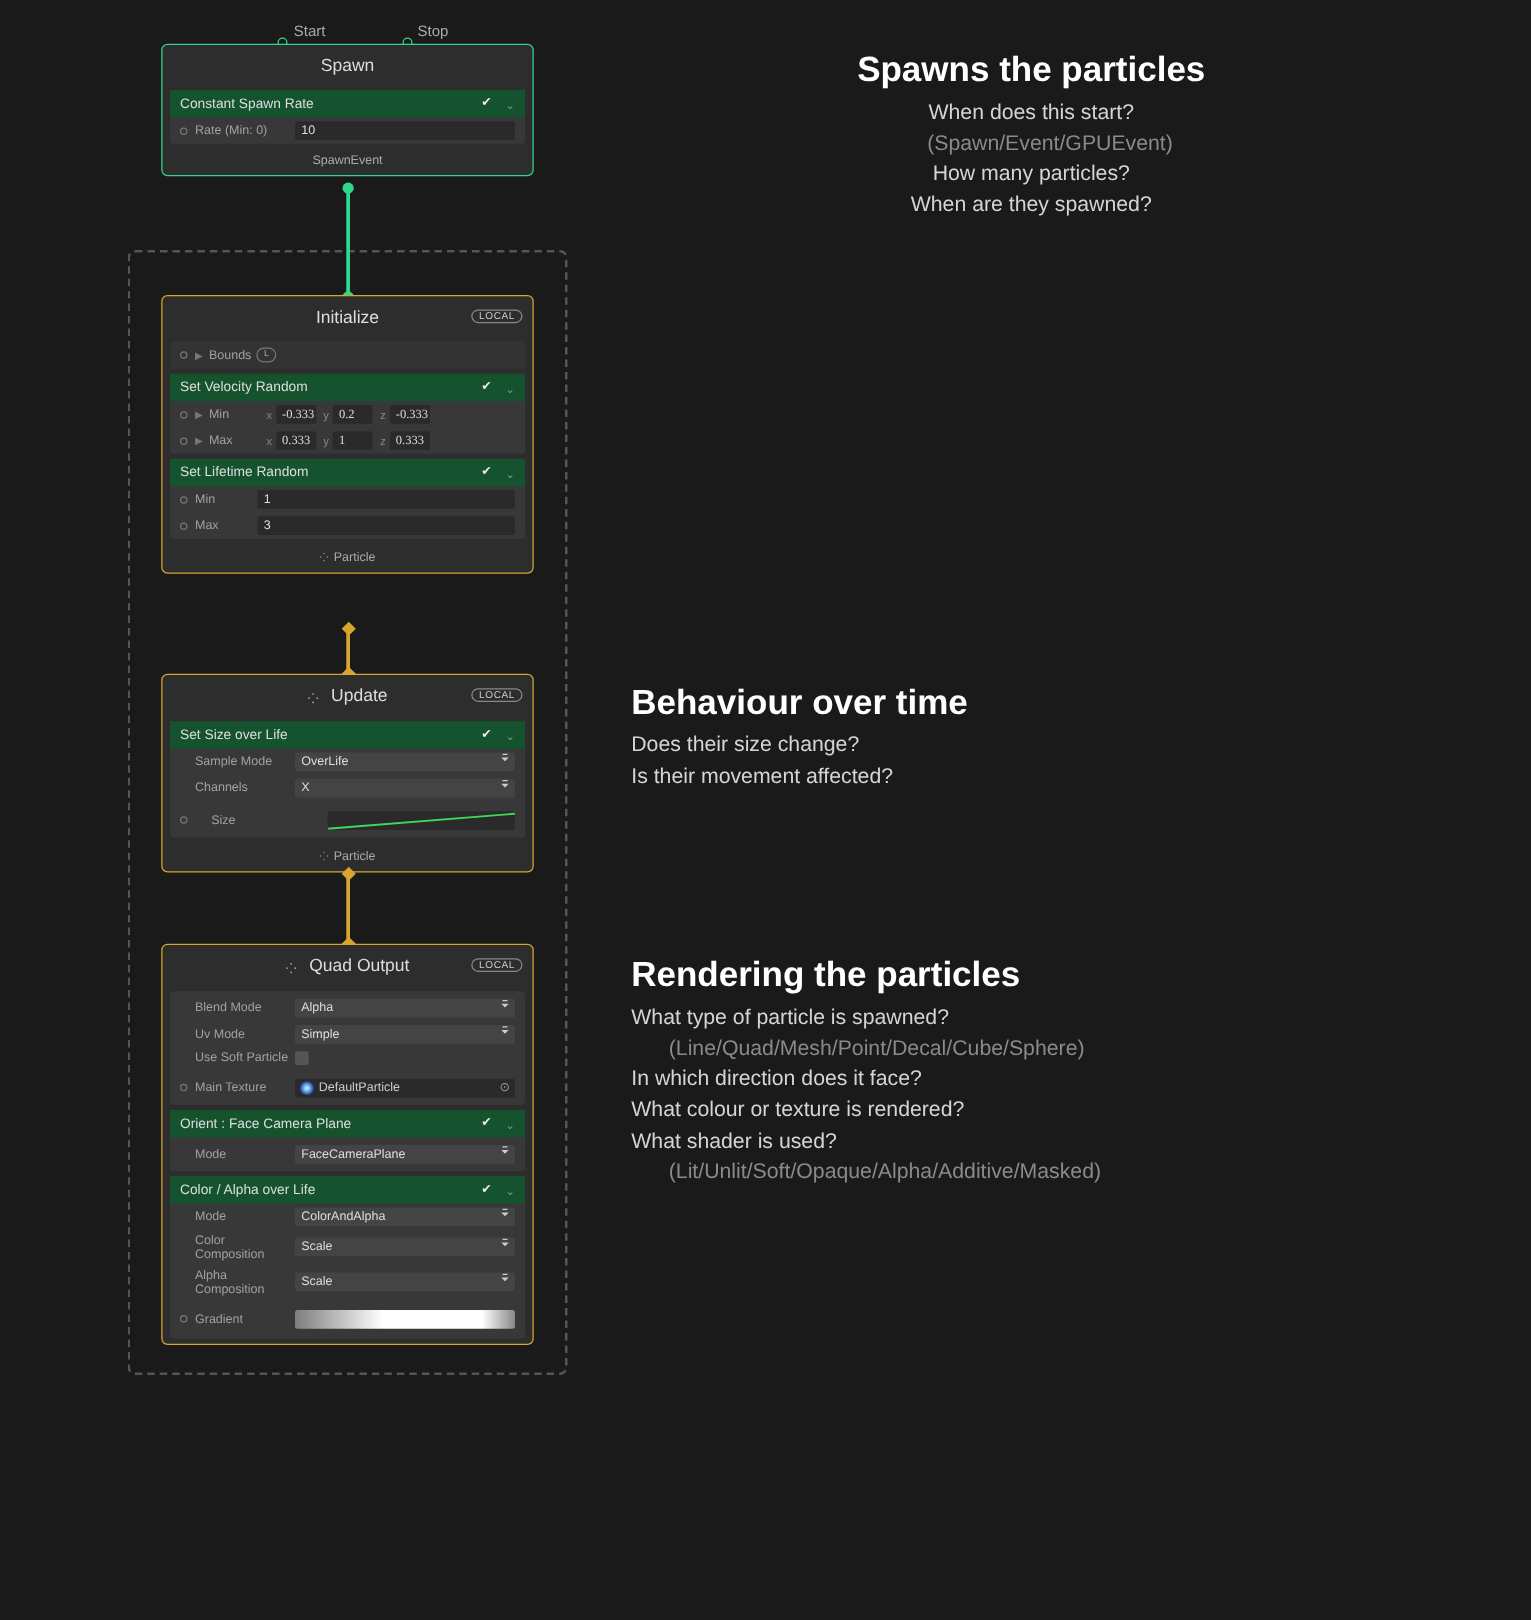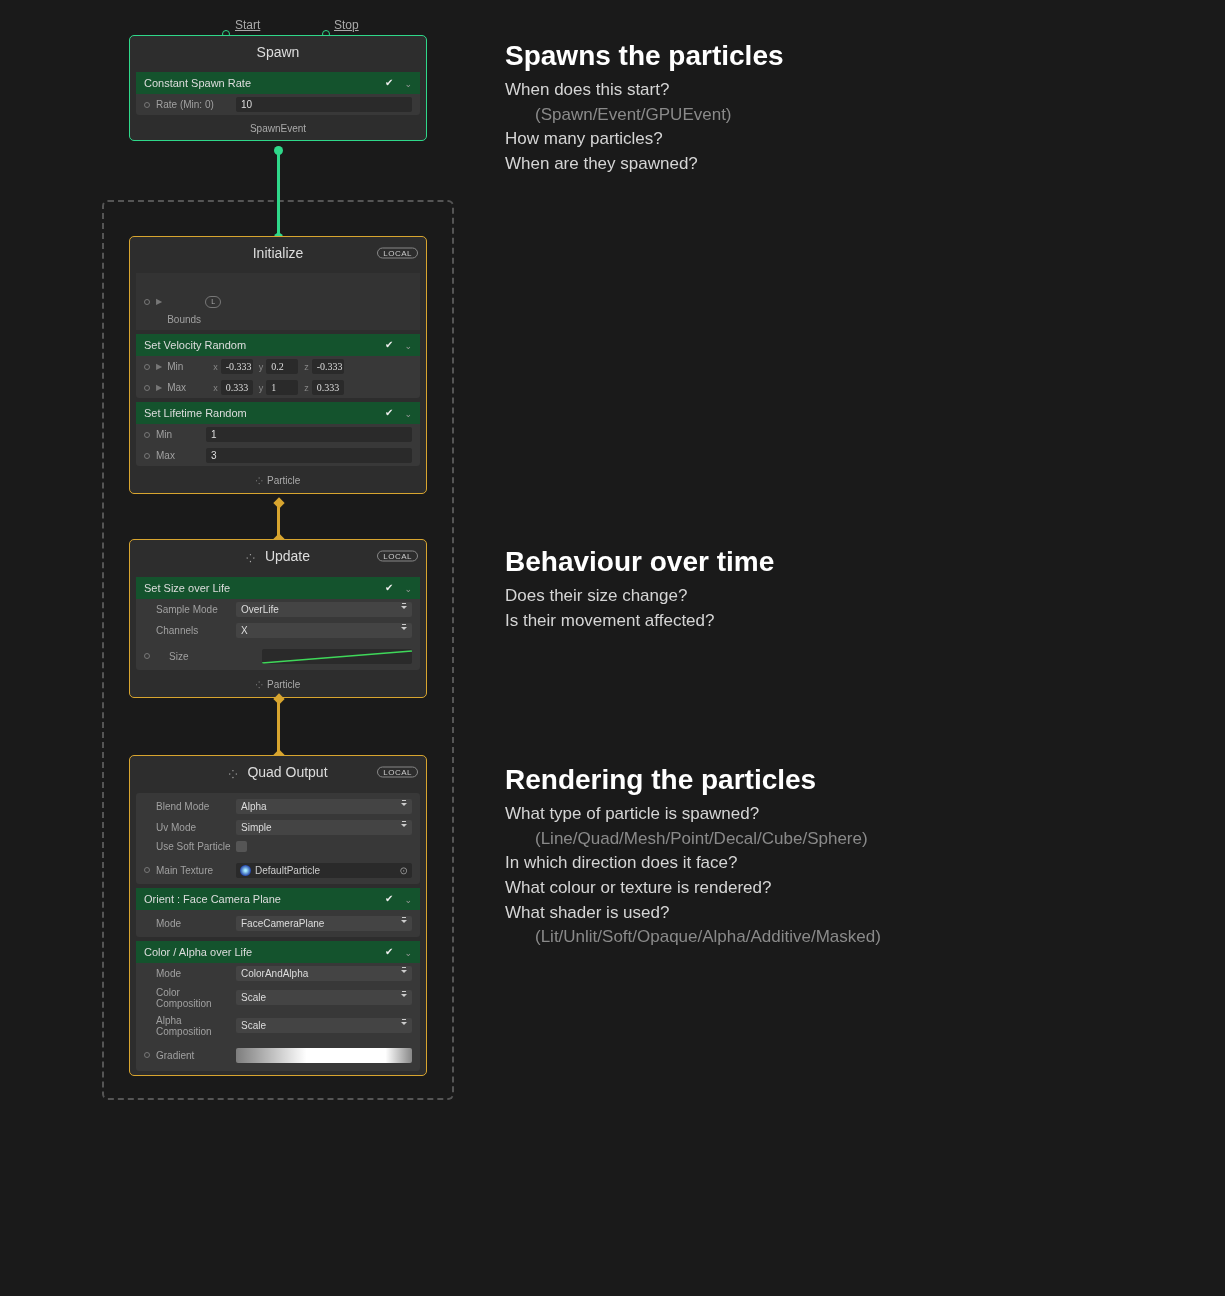--- a/index.html
+++ b/index.html
@@ -8,21 +8,21 @@
   font-family: -apple-system, BlinkMacSystemFont, "Segoe UI", Arial, sans-serif;
   color: #ccc;
   width: 1225px;
   height: 1296px;
   position: relative;
   overflow: hidden;
 }
 .canvas { position: relative; width: 100%; height: 100%; }
 
 
-.port-label { position: absolute; color: #aaa; font-size: 12px; text-decoration: underline; }
+.port-label { position: absolute; color: #aaa; font-size: 12px; }
 .port-dot {
   position: absolute; width: 8px; height: 8px; border-radius: 50%;
   background: #1a1a1a; border: 1.5px solid #2fd88a;
 }
 
 
 .system-box {
   position: absolute;
   border: 2px dashed #555;
   border-radius: 6px;
@@ -81,21 +81,21 @@
   font-size: 10px;
   color: #bbb;
 }
 .row .port {
   width: 6px; height: 6px; border-radius: 50%;
   border: 1px solid #777; margin-right: 6px; flex-shrink: 0;
 }
 .row .tri { margin-right: 5px; color: #777; font-size: 8px; }
 .row .label { width: 80px; color: #a0a0a0; }
 .row .label.w64 { width: 64px; }
-.row .label.wauto { width: auto; margin-top: 36px; }
+.row .label.wauto { width: auto; }
 .field {
   background: #2a2a2a; color: #ddd; font-size: 10px;
   padding: 2px 5px; border-radius: 2px; height: 15px; line-height: 11px;
 }
 .field.flex { flex: 1; }
 .field.w44 { width: 32px; font-family: Liberation Serif, serif; }
 .vec-label { color: #888; margin: 0 3px 0 6px; font-size: 9px; }
 .dropdown {
   background: #444; color: #ddd; font-size: 10px;
   padding: 2px 5px; border-radius: 2px; flex: 1; position: relative;
@@ -360,21 +360,21 @@
         <span class="dropdown">Scale</span>
       </div>
       <div class="row" style="padding-top:8px; padding-bottom:8px;">
         <span class="port"></span>
         <span class="label">Gradient</span>
         <span class="gradient-preview"></span>
       </div>
     </div>
   </div>
 
-  <div class="annot" style="top:40px;">
+  <div class="annot" style="top:40px;text-align:center;">
     <h2>Spawns the particles</h2>
     <p>When does this start?</p>
     <p class="sub">(Spawn/Event/GPUEvent)</p>
     <p>How many particles?</p>
     <p>When are they spawned?</p>
   </div>
 
 
   <div class="annot" style="top:546px;">
     <h2>Behaviour over time</h2>

